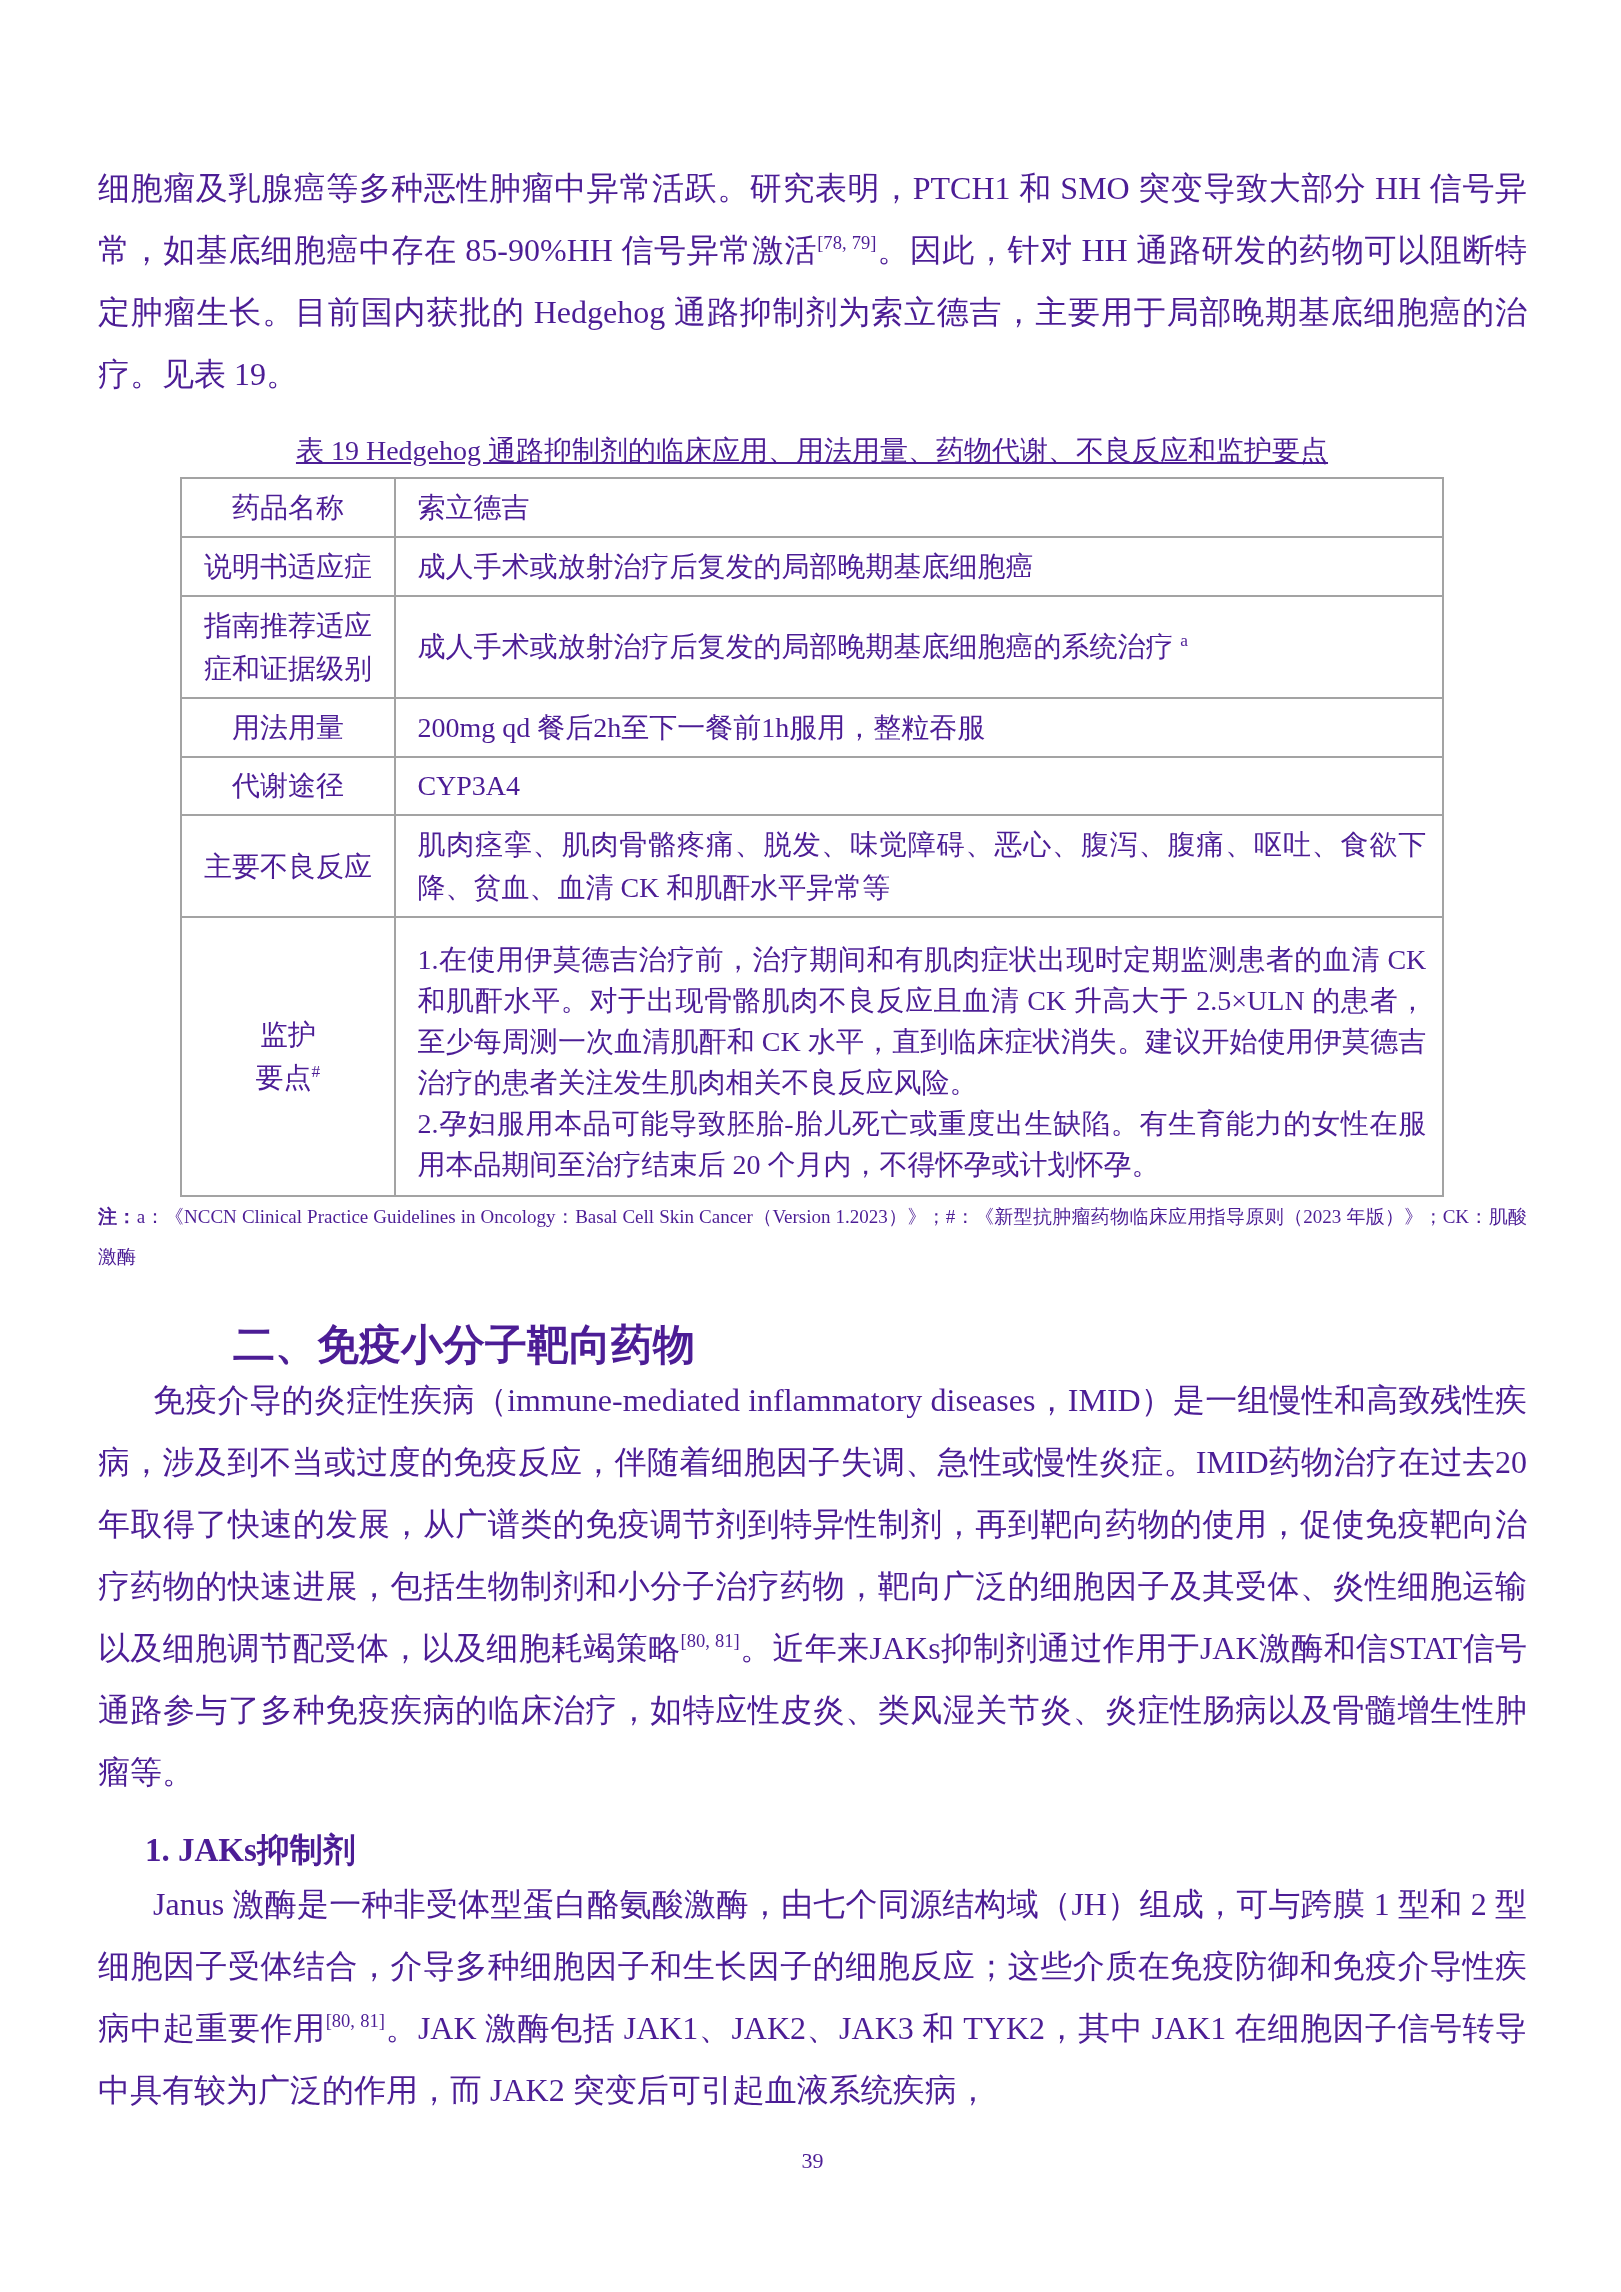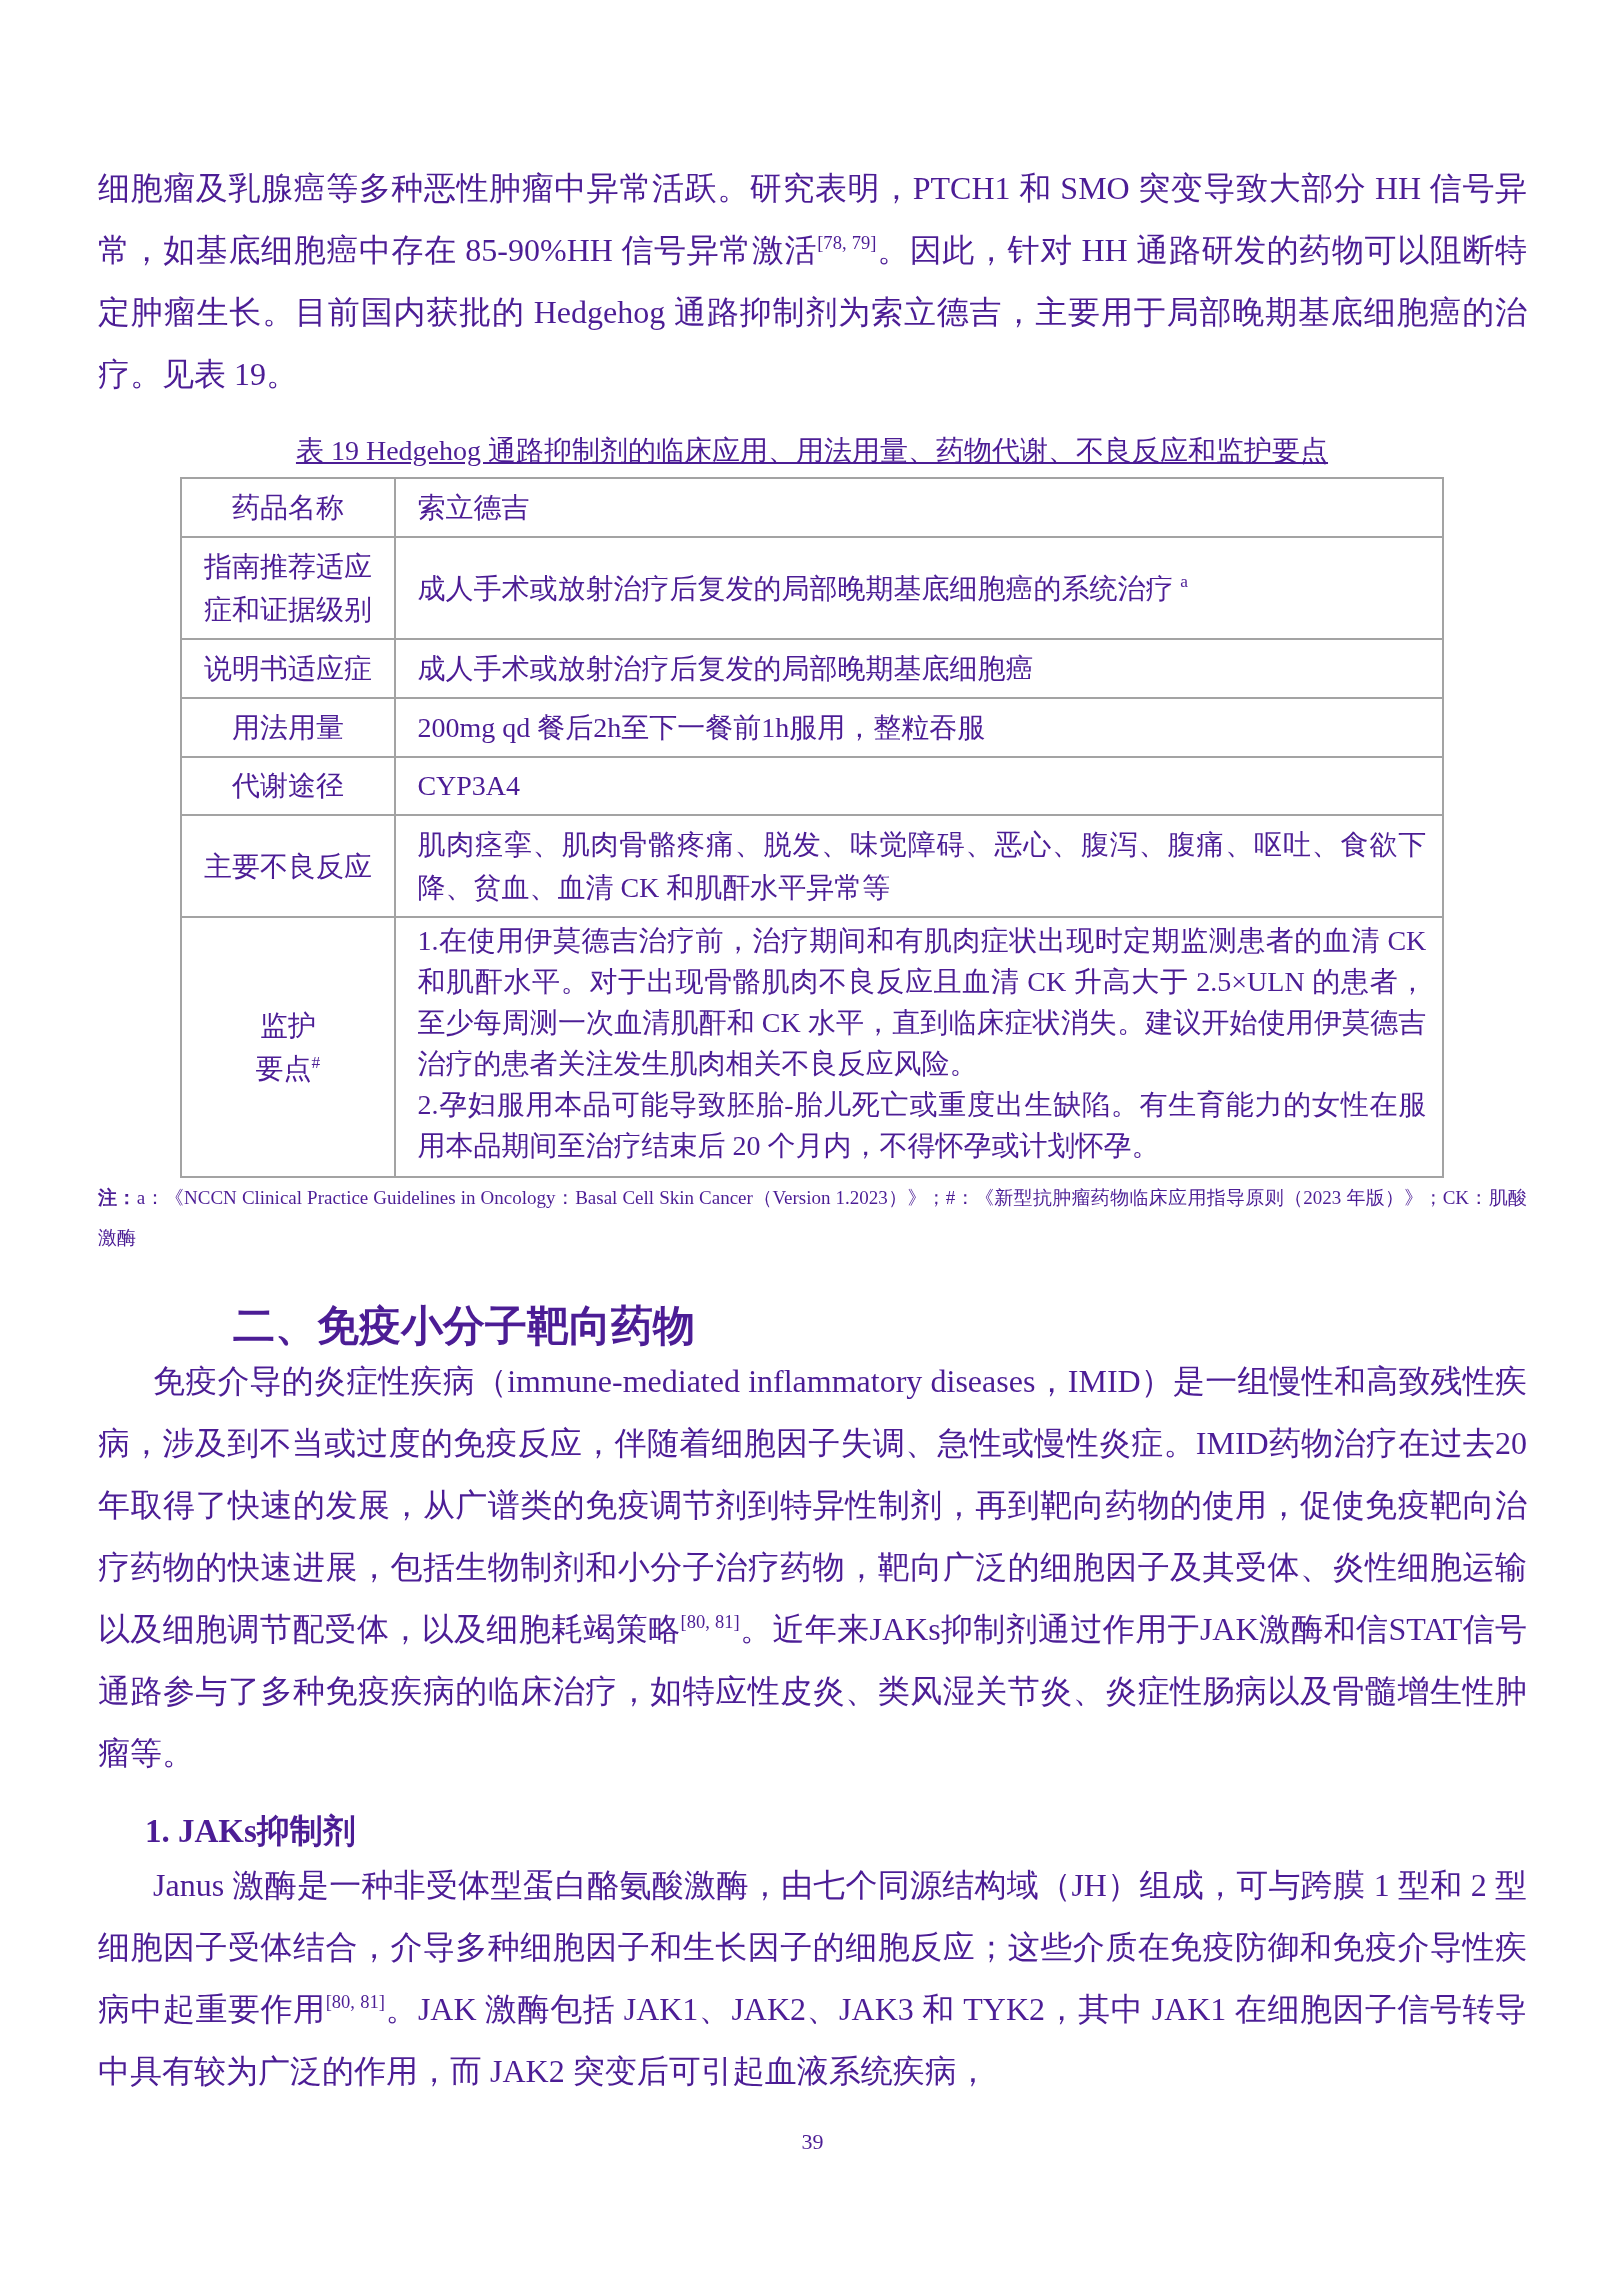--- a/index.html
+++ b/index.html
@@ -52,21 +52,21 @@
     text-align: center;
     padding: 6.9px 5.9px;
     line-height: 43px;
   }
   td.cell-value {
     padding: 6.9px 15.7px 6.9px 21.6px;
     line-height: 35px;
     text-align: justify;
   }
   tr.tall td.cell-value { line-height: 43px; }
-  tr.monitor td.cell-value { line-height: 41px; padding-top: 2px; padding-bottom: 9.8px; }
+  tr.monitor td.cell-value { line-height: 41px; padding-top: 21px; padding-bottom: 9.8px; }
   sup.tbl-sup {
     font-size: 0.62em;
     vertical-align: super;
     line-height: 0;
     margin-left: 6.9px;
   }
   .note {
     margin-top: 11.8px;
     font-size: 19px;
     line-height: 40px;
@@ -104,26 +104,26 @@
 
   <div class="table-caption">表 19 Hedgehog 通路抑制剂的临床应用、用法用量、药物代谢、不良反应和监护要点</div>
 
   <table class="t19">
     <tbody>
       <tr>
         <td class="cell-label">药品名称</td>
         <td class="cell-value">索立德吉</td>
       </tr>
       <tr>
+        <td class="cell-label">说明书适应症</td>
+        <td class="cell-value">成人手术或放射治疗后复发的局部晚期基底细胞癌</td>
+      </tr>
+      <tr>
         <td class="cell-label"><span>指南推荐适应</span><br><span>症和证据级别</span></td>
         <td class="cell-value"><span>成人手术或放射治疗后复发的局部晚期基底细胞癌的系统治疗</span><sup class="tbl-sup">a</sup></td>
-      </tr>
-      <tr>
-        <td class="cell-label">说明书适应症</td>
-        <td class="cell-value">成人手术或放射治疗后复发的局部晚期基底细胞癌</td>
       </tr>
       <tr>
         <td class="cell-label">用法用量</td>
         <td class="cell-value">200mg qd 餐后2h至下一餐前1h服用，整粒吞服</td>
       </tr>
       <tr>
         <td class="cell-label">代谢途径</td>
         <td class="cell-value">CYP3A4</td>
       </tr>
       <tr class="tall">

